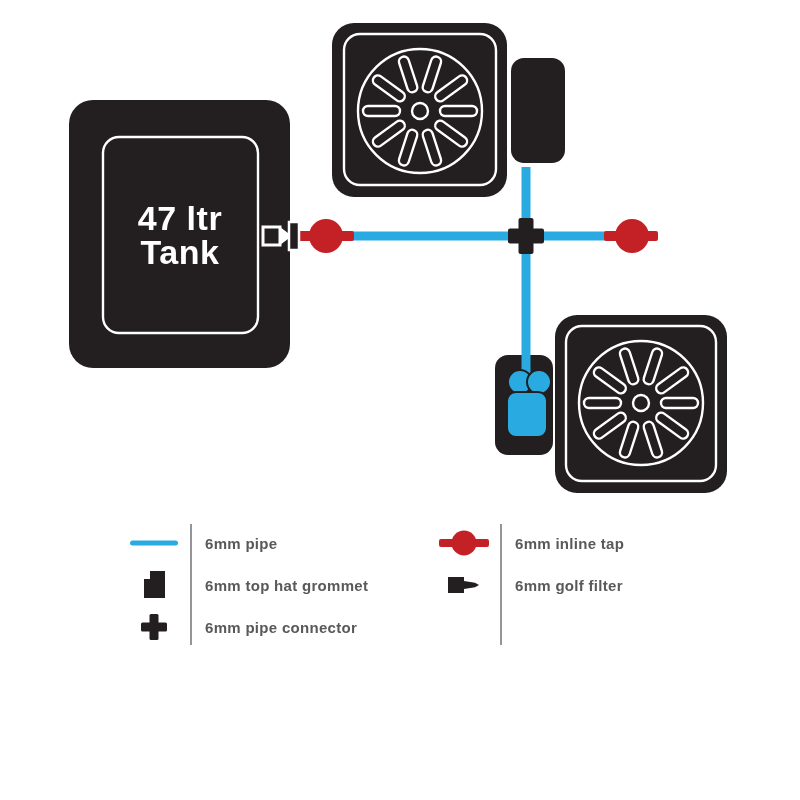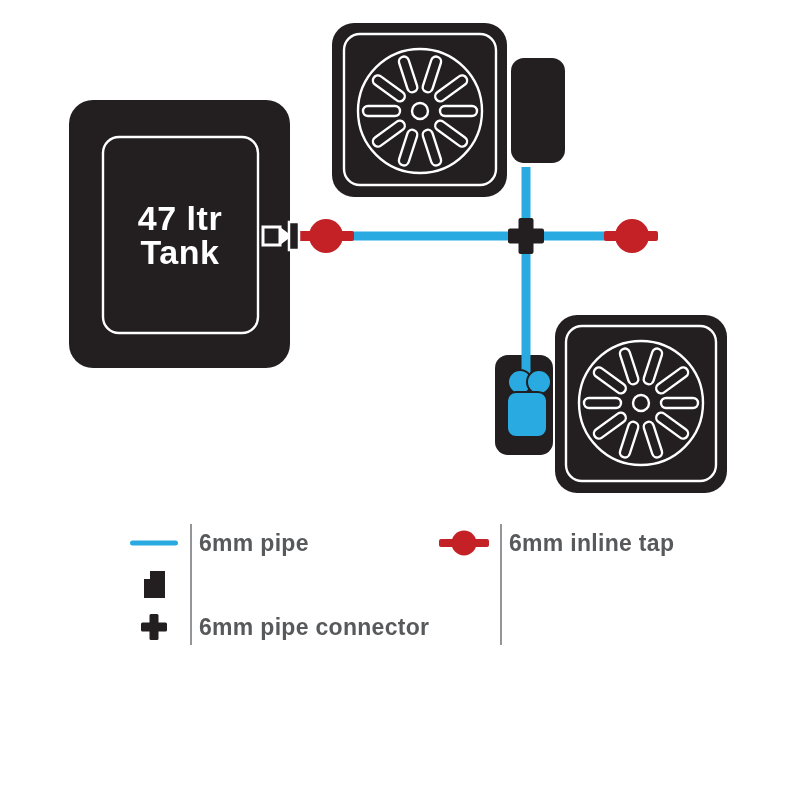--- a/index.html
+++ b/index.html
@@ -23,21 +23,21 @@
   .legend{position:absolute;top:522px;}
   .legend-left{left:118px;}
   .legend-right{left:428px;text-align:right;}
   .legend .divider{
     position:absolute;left:72px;top:2px;width:2px;height:121px;
     background:var(--divider_gray,#939598);
   }
   .legend-row{display:flex;align-items:center;height:42px;}
   .icon-cell{width:72px;display:flex;justify-content:center;align-items:center;flex:0 0 72px;}
   .legend-label{
-    padding-left:9px;font-weight:bold;font-size:23px;letter-spacing:.3px;
+    padding-left:15px;font-weight:bold;font-size:15px;letter-spacing:.3px;
     color:var(--label_gray,#58595B);white-space:nowrap;
   }
 </style>
 </head>
 <body>
 
 <div>
 
   <svg id="diagram" width="800" height="515" viewBox="0 0 800 515">
 
@@ -130,20 +130,21 @@
       <span class="legend-label">6mm pipe</span>
     </div>
 
     <div class="legend-row">
       <span class="icon-cell">
         <svg width="24" height="30">
           <rect x="8" y="1" width="15" height="27" class="f-black"></rect>
           <rect x="2" y="9" width="7" height="19" class="f-black"></rect>
         </svg>
       </span>
+      <span class="legend-label">6mm top hat grommet</span>
     </div>
 
     <div class="legend-row">
       <span class="icon-cell">
         <svg width="28" height="28">
           <rect x="9.5" y="1" width="9" height="26" rx="1.5" class="f-black"></rect>
           <rect x="1" y="9.5" width="26" height="9" rx="1.5" class="f-black"></rect>
         </svg>
       </span>
       <span class="legend-label">6mm pipe connector</span>
@@ -156,16 +157,25 @@
     <div class="legend-row">
       <span class="icon-cell">
         <svg width="56" height="34">
           <rect x="3" y="13" width="50" height="8" rx="2" class="f-red"></rect>
           <circle cx="28" cy="17" r="12.5" class="f-red"></circle>
         </svg>
       </span>
       <span class="legend-label">6mm inline tap</span>
     </div>
 
+    <div class="legend-row">
+      <span class="icon-cell">
+        <svg width="34" height="20">
+          <rect x="1" y="2" width="16" height="16" class="f-black"></rect>
+          <polygon points="17,6 28,7.8 32,10 28,12.2 17,14" class="f-black"></polygon>
+        </svg>
+      </span>
+      <span class="legend-label">6mm golf filter</span>
+    </div>
 
   </div>
 
 </div>
 
 </body></html>

